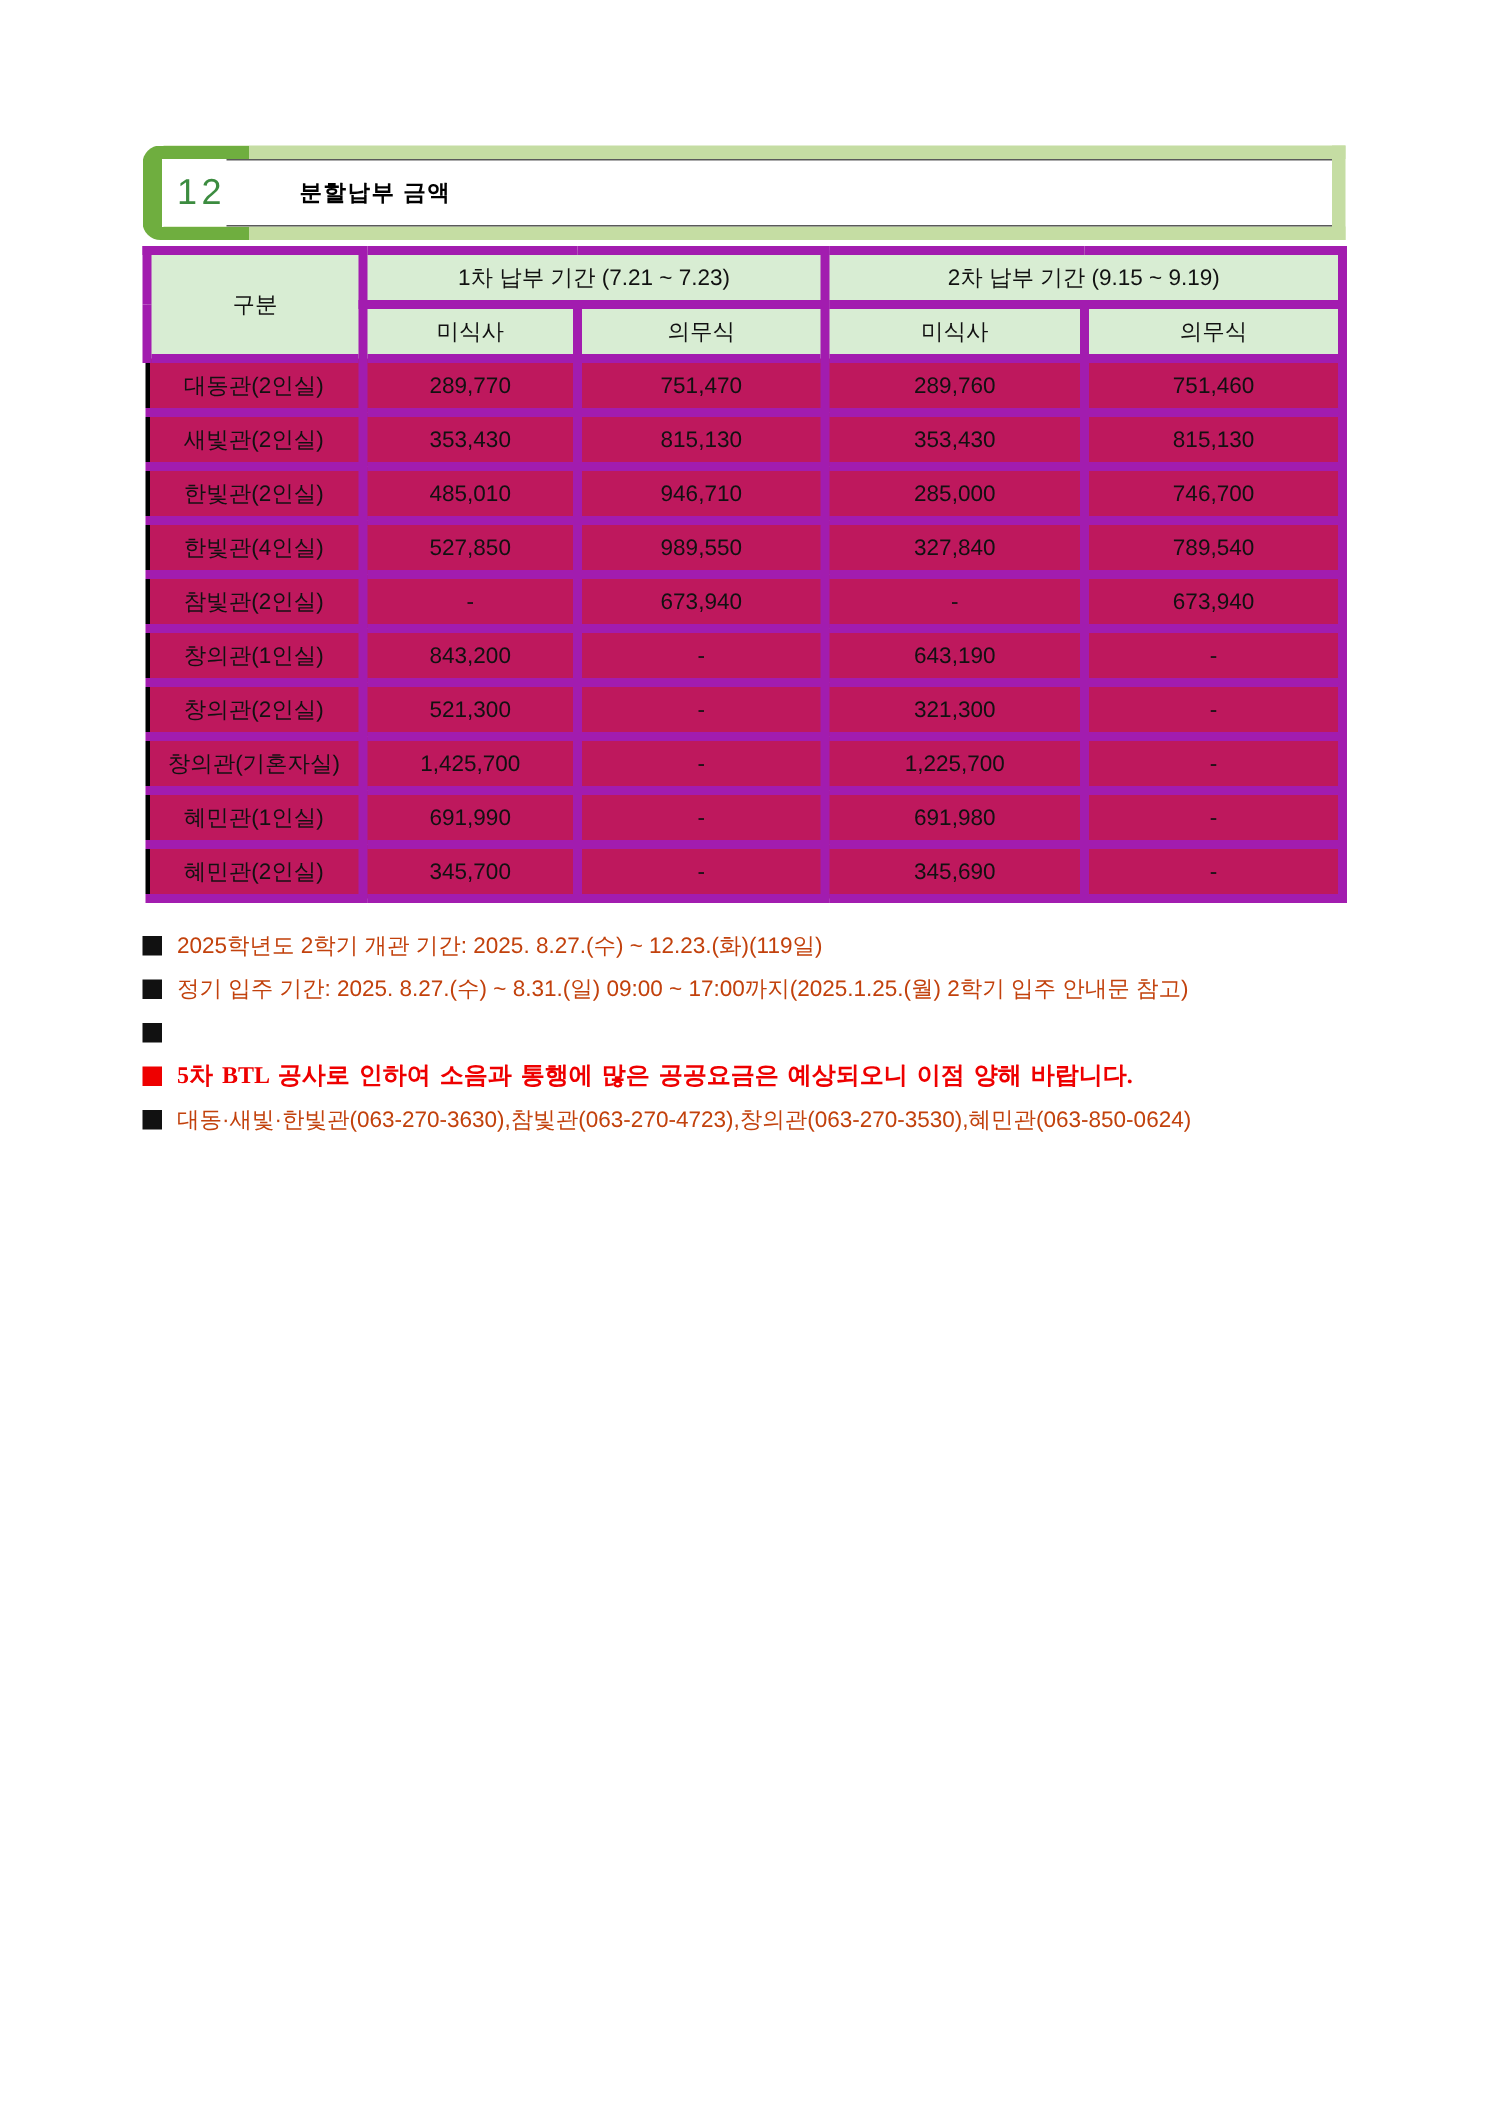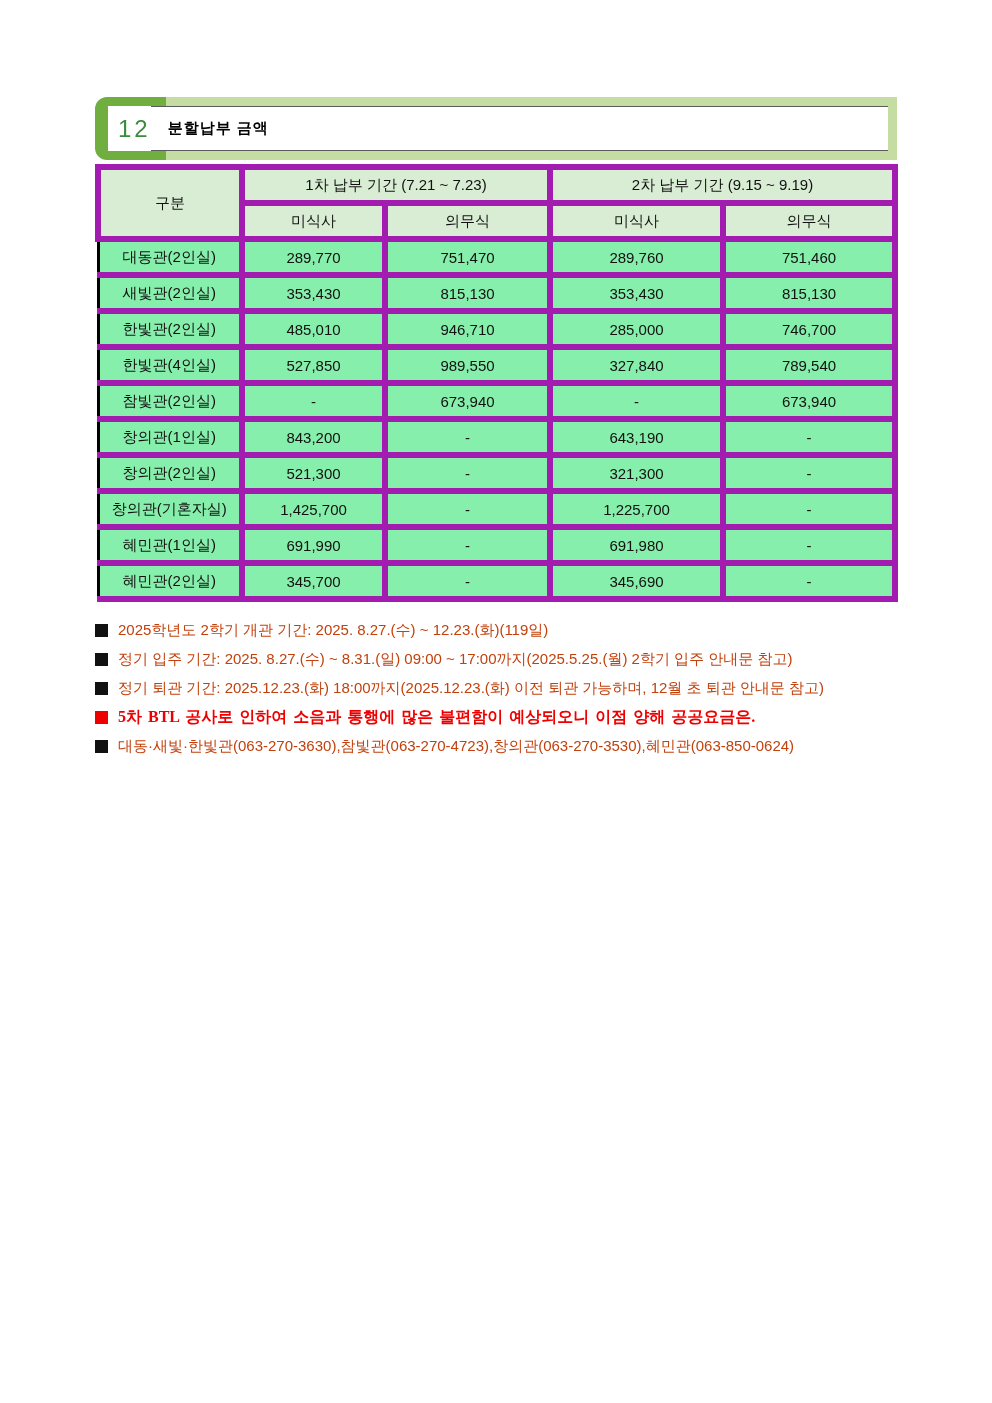--- a/index.html
+++ b/index.html
@@ -19,40 +19,40 @@
   .sec-line.top { top:9px; }
   .sec-line.bottom { bottom:9px; }
   .sec-cap {
     position:absolute; left:0; top:0; bottom:0; width:58px;
     border-style:solid; border-color:#6fae3f;
     border-width:9px 0 9px 13px;
     border-radius:12px 0 0 12px;
   }
   .sec-content {
     position:absolute; left:0; top:0; right:0; bottom:0;
-    display:flex; align-items:center; z-index:3;
+    display:flex; align-items:center; z-index:3;gap:32px;
   }
   .sec-num {
     margin-left:23px; font-size:24px; color:#3c8c40; letter-spacing:3px;
   }
   .sec-title {
     margin-left:17px; font-size:15px; font-weight:bold; color:#000; letter-spacing:1px;
   }
 
   
   table.pay {
     border-collapse:collapse; table-layout:fixed; width:802px;
     border:3px solid #000; margin-top:4px;
   }
   table.pay th, table.pay td {
     border:6px solid #a21caf; text-align:center; vertical-align:middle;
     font-size:15px; font-weight:normal; padding:0; color:#111;
   }
   table.pay thead th { background:#d8edd3; height:30px; }
-  table.pay tbody td { height:30px; background:#86efac; }
+  table.pay tbody td { height:30px; background:#be185d; }
   table.pay .sep { border-left:2px solid #000; }
   table.pay .corner { border-right:2px solid #000; border-bottom:2px solid #000; }
   table.pay thead tr.sub th { border-bottom:2px solid #000; }
 
   
   .notes { margin-top:14px; }
   .note { display:flex; align-items:center; height:29px; font-size:15px; color:#c2410c; }
   .note-sq { width:13px; height:13px; background:#111; margin-right:10px; flex:none; }
   .note.red { color:#ee0000; font-weight:bold; font-size:16px;
               font-family:"Liberation Serif", serif; word-spacing:2px; }
@@ -170,29 +170,28 @@
   </table>
 
 
   <div class="notes">
     <div class="note">
       <span class="note-sq"></span>
       <span>2025학년도 2학기 개관 기간: 2025. 8.27.(수) ~ 12.23.(화)(119일)</span>
     </div>
     <div class="note">
       <span class="note-sq"></span>
-      <span>정기 입주 기간: 2025. 8.27.(수) ~ 8.31.(일) 09:00 ~ 17:00까지(2025.5.25.(월) 2학기 입주 안내문 참고)</span>
+      <span>정기 입주 기간: 2025. 8.27.(수) ~ 8.31.(일) 09:00 ~ 17:00까지(2025.1.25.(월) 2학기 입주 안내문 참고)</span>
     </div>
     <div class="note">
       <span class="note-sq"></span>
-      <span>정기 퇴관 기간: 2025.12.23.(화) 18:00까지(2025.12.23.(화) 이전 퇴관 가능하며, 12월 초 퇴관 안내문 참고)</span>
     </div>
     <div class="note red">
       <span class="note-sq"></span>
-      <span>5차 BTL 공사로 인하여 소음과 통행에 많은 불편함이 예상되오니 이점 양해 공공요금은.</span>
+      <span>5차 BTL 공사로 인하여 소음과 통행에 많은 공공요금은 예상되오니 이점 양해 바랍니다.</span>
     </div>
     <div class="note">
       <span class="note-sq"></span>
       <span>대동·새빛·한빛관(063-270-3630),참빛관(063-270-4723),창의관(063-270-3530),혜민관(063-850-0624)</span>
     </div>
   </div>
 
 </div>
 
 </body></html>

